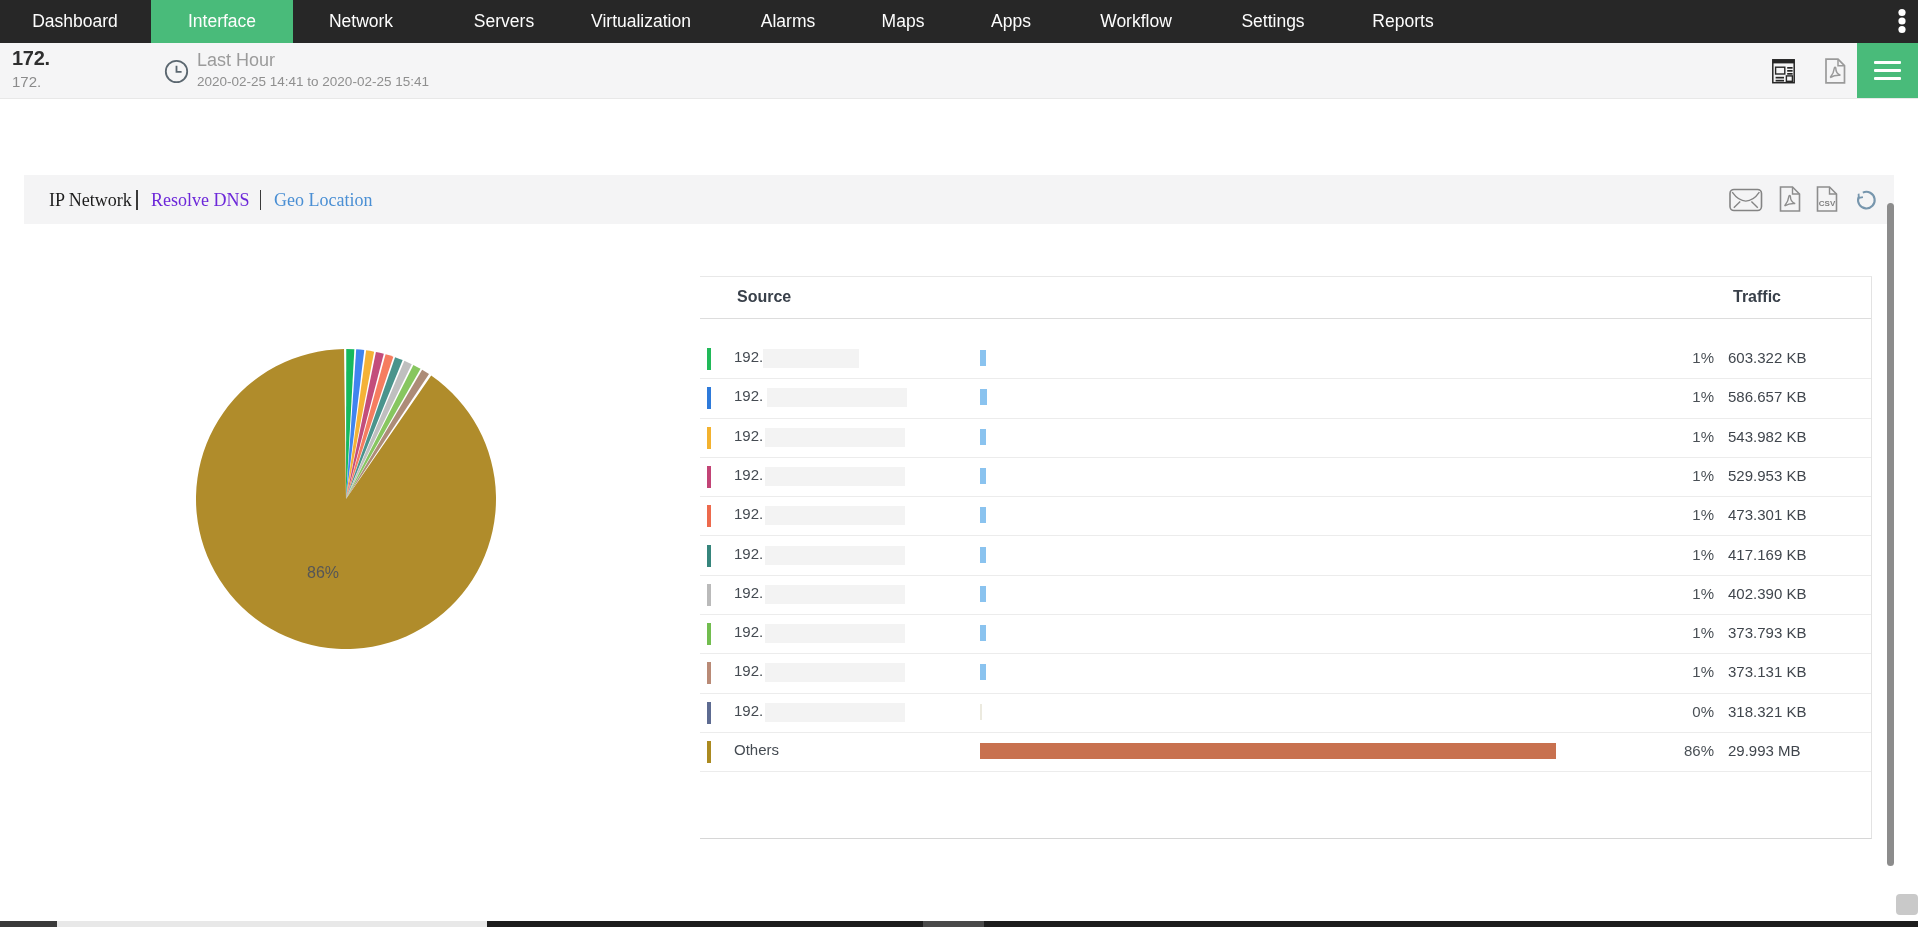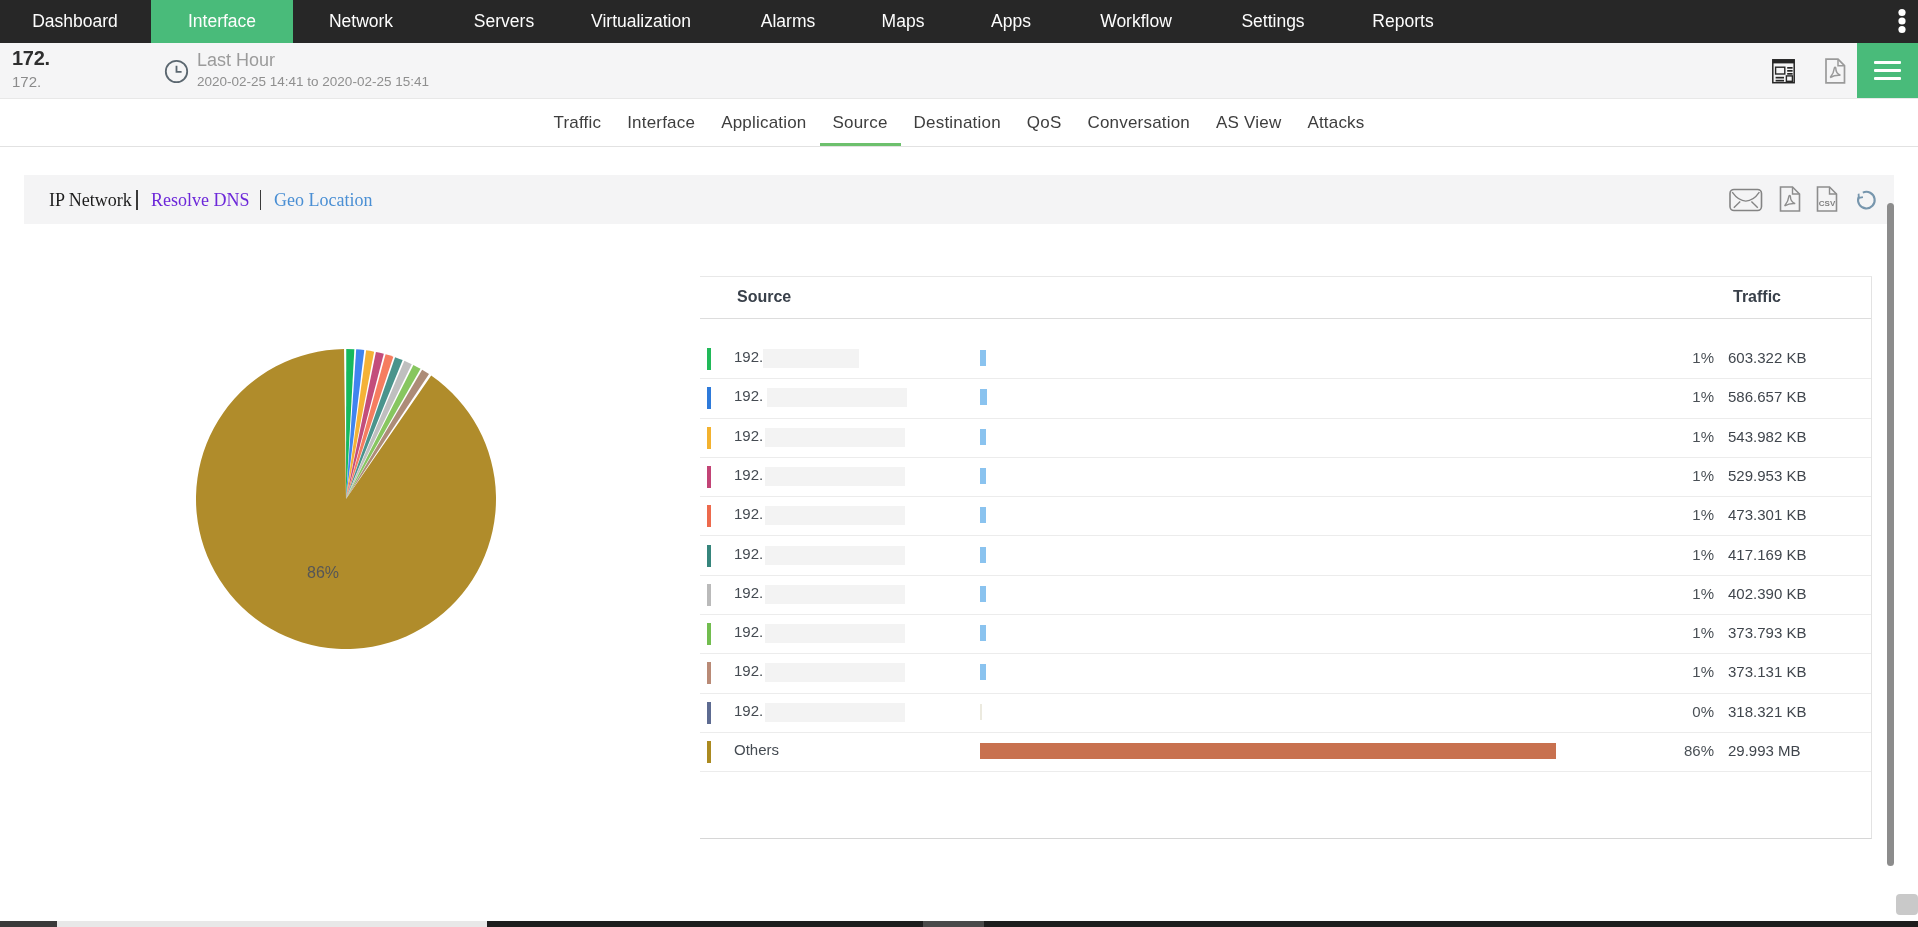--- a/index.html
+++ b/index.html
@@ -84,23 +84,20 @@
       <path d="M14,1.2 L14,7.7 L20.5,7.7" fill="none" stroke="#9a9a9a" stroke-width="1.5"></path>
       <path d="M6.2,19.5 C8.2,17 10,13.5 10.3,10.2 C10.4,8.8 11.8,8.9 11.8,10.3 C11.8,13.3 13.6,16.2 16.4,17.3 C14,17.1 9.3,17.7 6.2,19.5 Z" fill="none" stroke="#9a9a9a" stroke-width="1.5"></path>
     </svg>
     <div id="greenbox">
       <div class="hline" style="top:18px;"></div>
       <div class="hline" style="top:26px;"></div>
       <div class="hline" style="top:34px;"></div>
     </div>
   </div>
 
-  <div id="tabs">
-    <span class="tab">Traffic</span><span class="tab">Interface</span><span class="tab">Application</span><span class="tab active">Source</span><span class="tab">Destination</span><span class="tab">QoS</span><span class="tab">Conversation</span><span class="tab">AS View</span><span class="tab">Attacks</span>
-  </div>
 
   <div id="toolbar">
     <span class="tlink" style="left:25px;color:#1c1c1c;">IP Network</span>
     <span class="tsep" style="left:112px;"></span>
     <span class="tlink" style="left:127px;color:#6d28d9;">Resolve DNS</span>
     <span class="tsep" style="left:235.5px;"></span>
     <span class="tlink" style="left:250px;color:#4a8fd4;">Geo Location</span>
 
     <svg class="abs" style="left:1705px;top:13px;" width="34" height="24" viewBox="0 0 34 24">
       <rect x="1" y="1.5" width="31.5" height="21" rx="4" fill="none" stroke="#848484" stroke-width="1.6"></rect>

